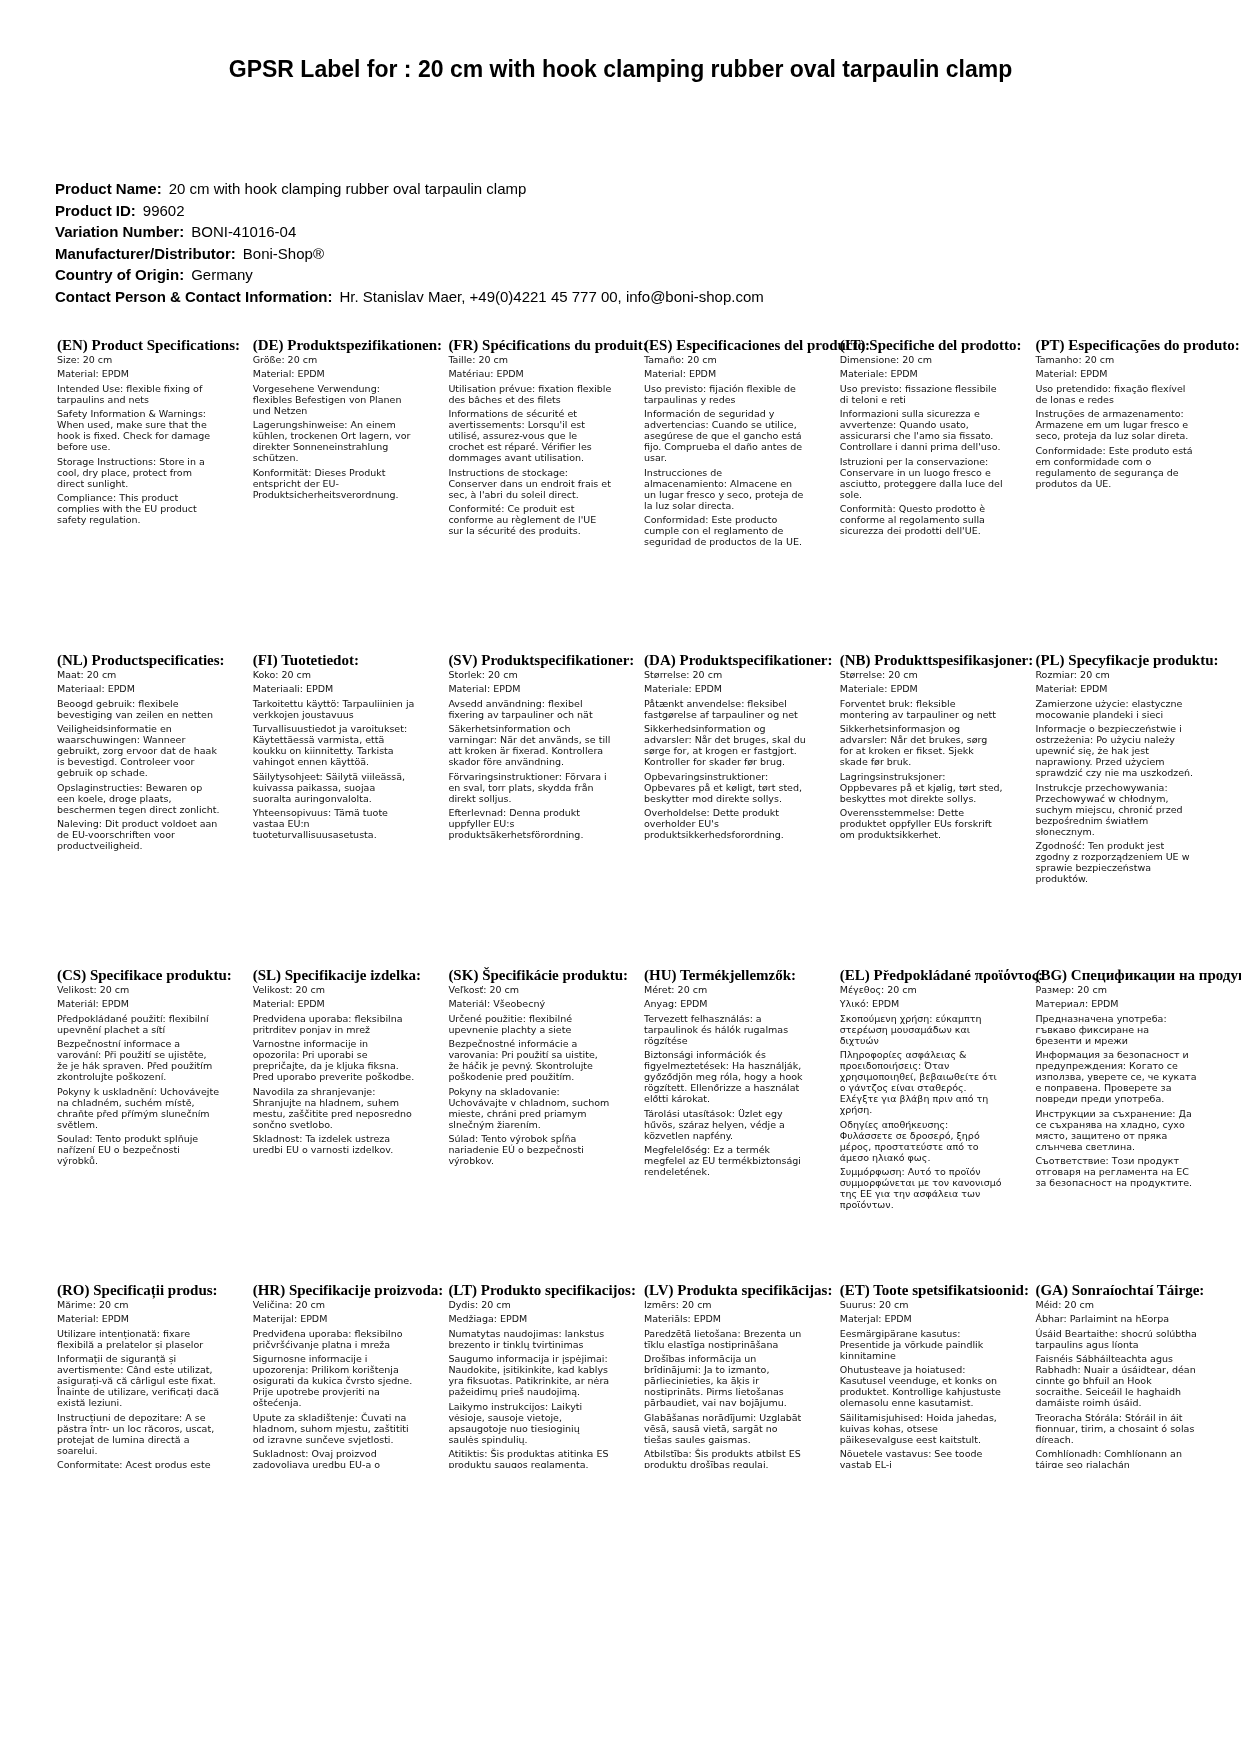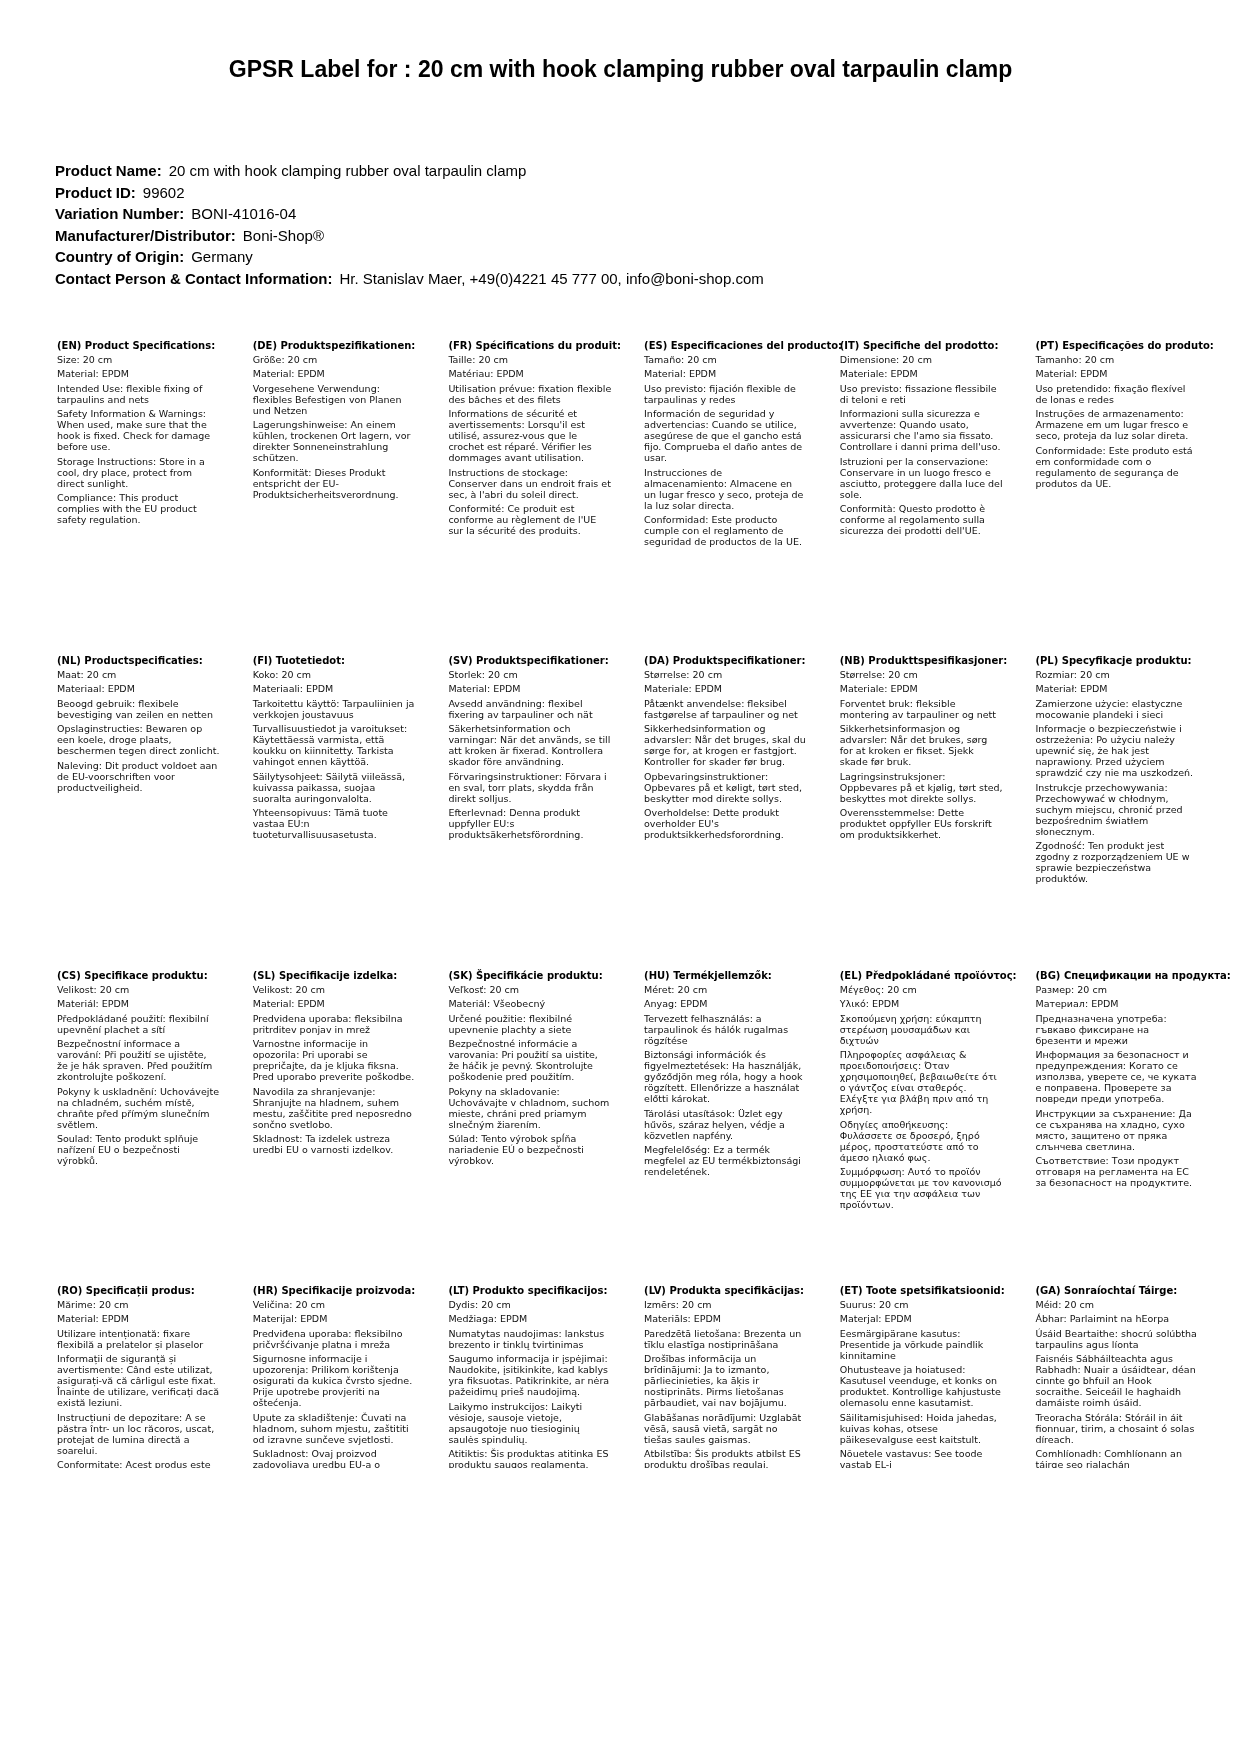--- a/index.html
+++ b/index.html
@@ -1,27 +1,27 @@
 <!DOCTYPE html>
 <html><head>
 <meta charset="utf-8">
 <style>
   html,body{margin:0;padding:0;background:#fff;}
   .page{position:relative;width:1241px;height:1468px;background:#fff;overflow:hidden;
         font-family:"DejaVu Sans",sans-serif;color:#111;}
   .title{position:absolute;top:54px;left:0;width:100%;text-align:center;
          font-family:"Liberation Sans",sans-serif;font-weight:bold;font-size:23px;line-height:31px;color:#000;}
   .title span{display:block;max-width:880px;margin:0 auto;}
-  .pinfo{position:absolute;left:55px;top:160px;font-family:"Liberation Sans",sans-serif;
+  .pinfo{position:absolute;left:55px;top:178px;font-family:"Liberation Sans",sans-serif;
          font-size:15px;line-height:21.5px;color:#000;}
   .pinfo .row b{margin-right:7px;}
   .grid{position:absolute;left:57px;top:340px;display:grid;
         grid-template-columns:repeat(6,195.7px);grid-auto-rows:315px;}
   .block{width:196px;box-sizing:border-box;padding-right:33px;font-size:9.5px;line-height:11px;color:#111;}
-  .block .bhead{font-weight:bold;font-size:10px;white-space:nowrap;margin:0 0 2.5px 0;color:#000;}
+  .block .bhead{font-weight:bold;font-size:15px;white-space:nowrap;margin:0 0 2.5px 0;color:#000;font-family:Liberation Serif, serif;}
   .block p{margin:0 0 3.5px 0;overflow-wrap:break-word;}
   .barcode{position:absolute;left:443px;top:1583px;width:320px;height:70px;}
   .barcode svg{position:absolute;left:20px;top:0;}
   .bc-first{position:absolute;left:-4px;top:46px;font-size:16px;color:#000;}
   .bc-num{position:absolute;top:47px;font-size:16px;color:#000;text-align:right;letter-spacing:1px;}
   .bc-g1{left:32px;width:120px;}
   .bc-g2{left:173px;width:120px;}
   .ce{position:absolute;left:456px;top:1663px;}
   .age{position:absolute;left:625px;top:1654px;}
 </style>
@@ -94,20 +94,21 @@
         <p>Material: EPDM</p>
         <p>Uso pretendido: fixação flexível de lonas e redes</p>
         <p>Instruções de armazenamento: Armazene em um lugar fresco e seco, proteja da luz solar direta.</p>
         <p>Conformidade: Este produto está em conformidade com o regulamento de segurança de produtos da UE.</p>
       </div>
       <div class="block">
         <div class="bhead">(NL) Productspecificaties:</div>
         <p>Maat: 20 cm</p>
         <p>Materiaal: EPDM</p>
         <p>Beoogd gebruik: flexibele bevestiging van zeilen en netten</p>
+        <p>Veiligheidsinformatie en waarschuwingen: Wanneer gebruikt, zorg ervoor dat de haak is bevestigd. Controleer voor gebruik op schade.</p>
         <p>Opslaginstructies: Bewaren op een koele, droge plaats, beschermen tegen direct zonlicht.</p>
         <p>Naleving: Dit product voldoet aan de EU-voorschriften voor productveiligheid.</p>
       </div>
       <div class="block">
         <div class="bhead">(FI) Tuotetiedot:</div>
         <p>Koko: 20 cm</p>
         <p>Materiaali: EPDM</p>
         <p>Tarkoitettu käyttö: Tarpauliinien ja verkkojen joustavuus</p>
         <p>Turvallisuustiedot ja varoitukset: Käytettäessä varmista, että koukku on kiinnitetty. Tarkista vahingot ennen käyttöä.</p>
         <p>Säilytysohjeet: Säilytä viileässä, kuivassa paikassa, suojaa suoralta auringonvalolta.</p>

